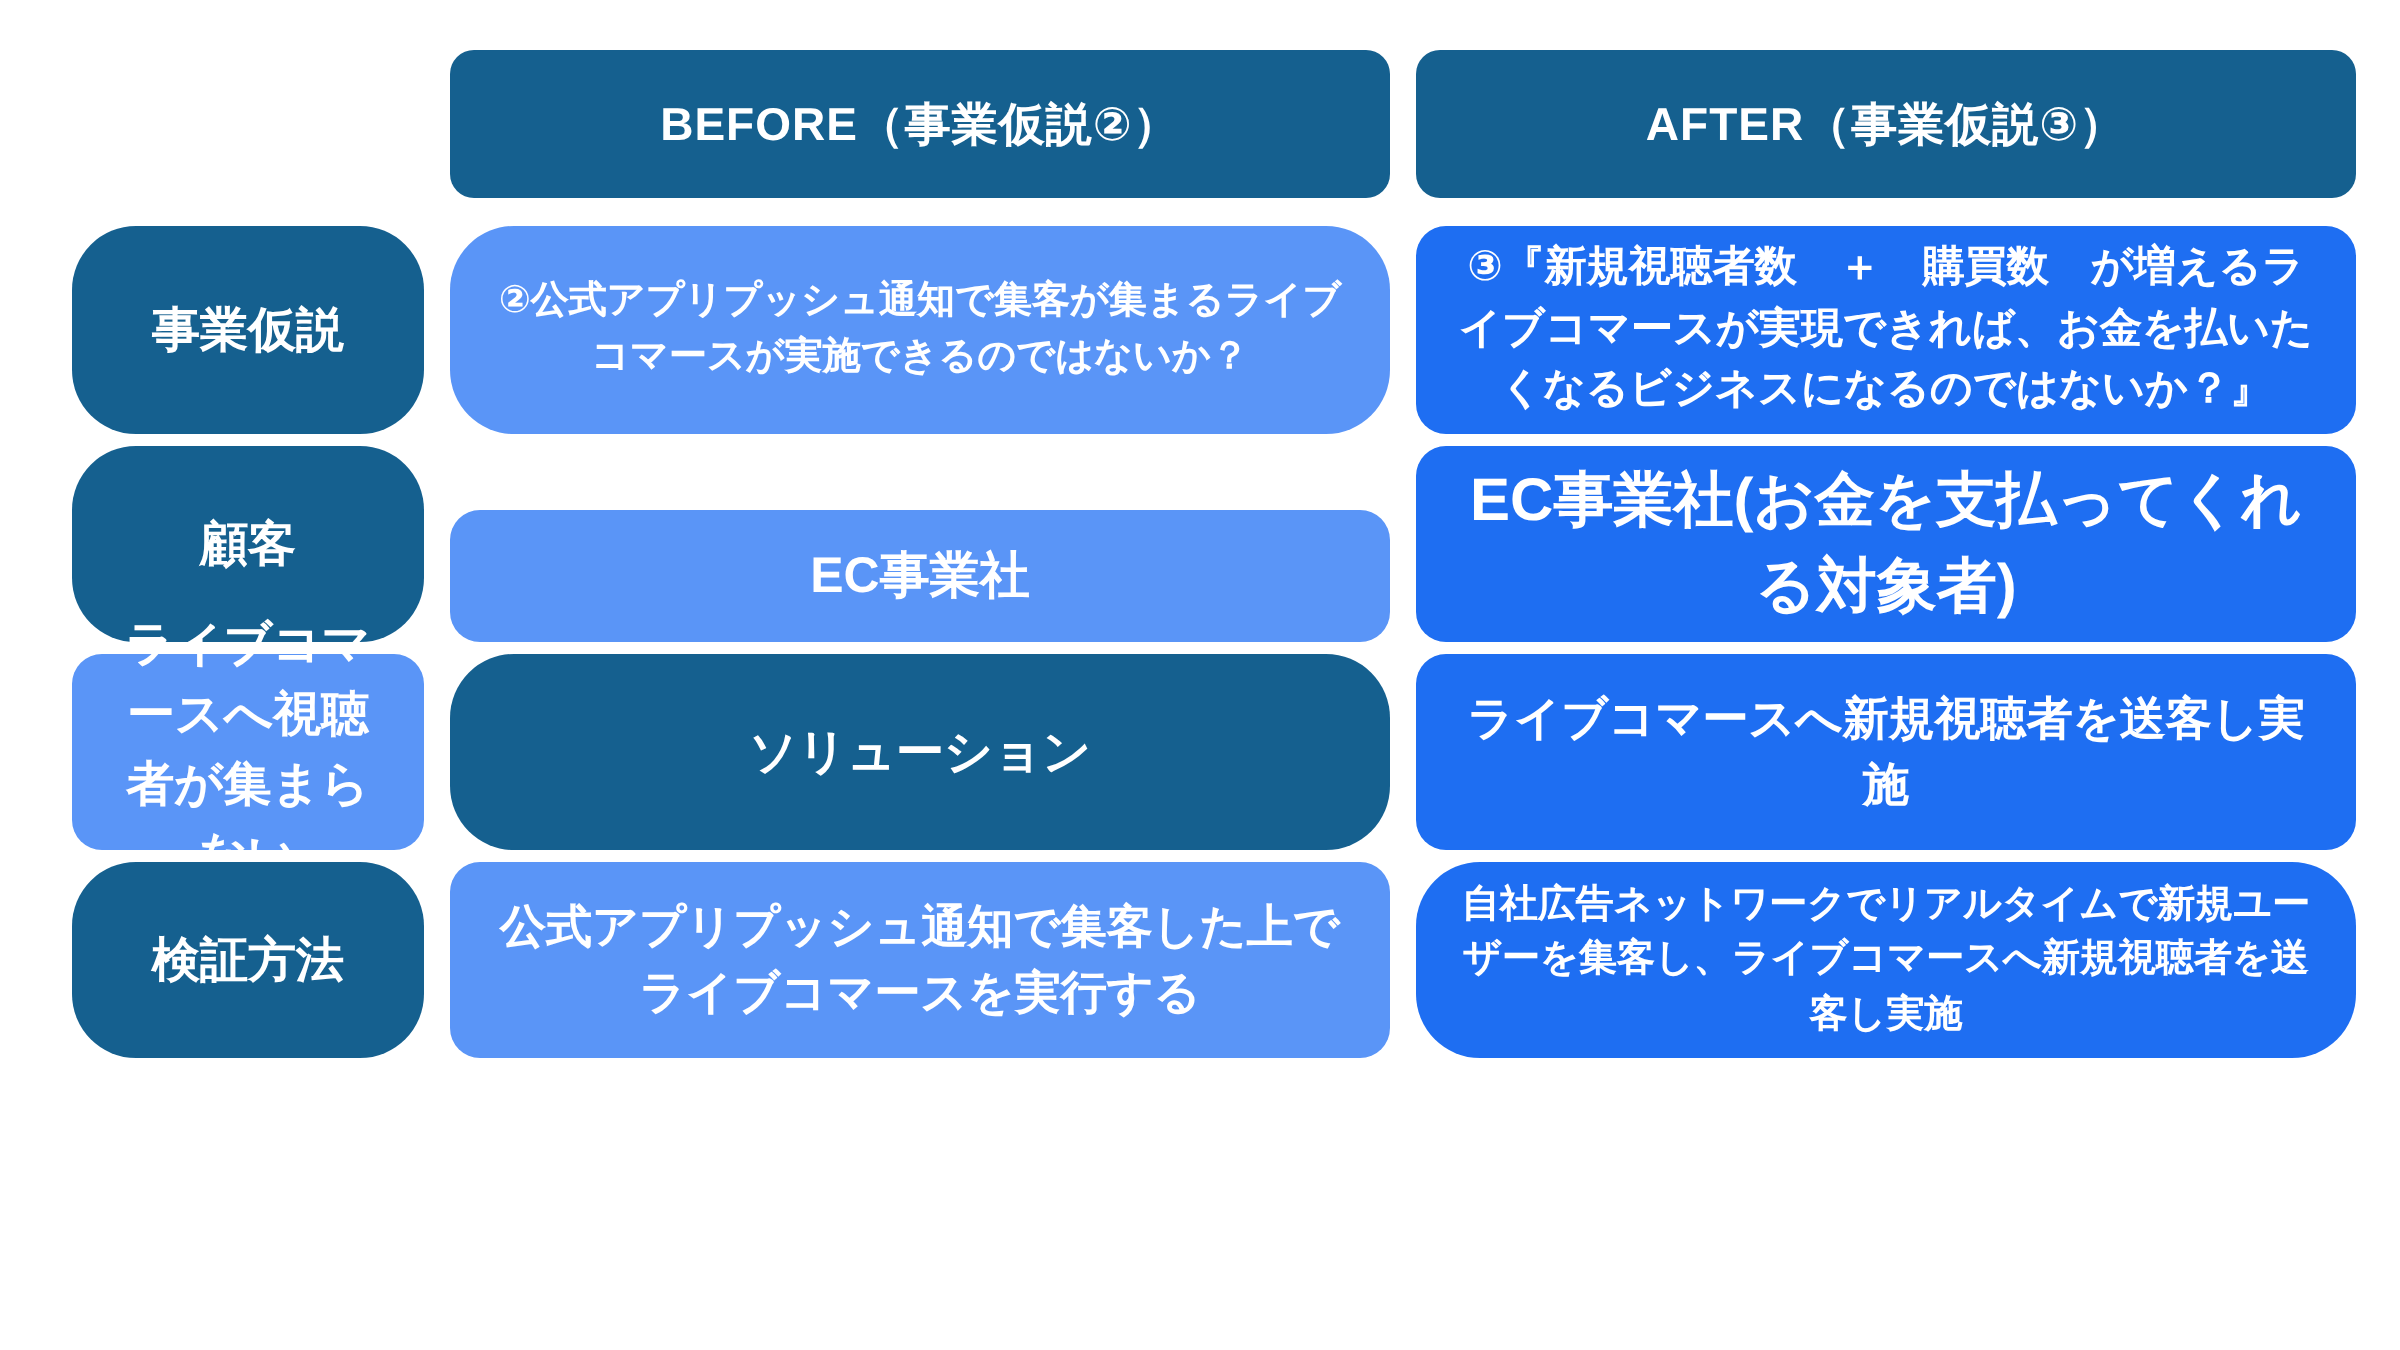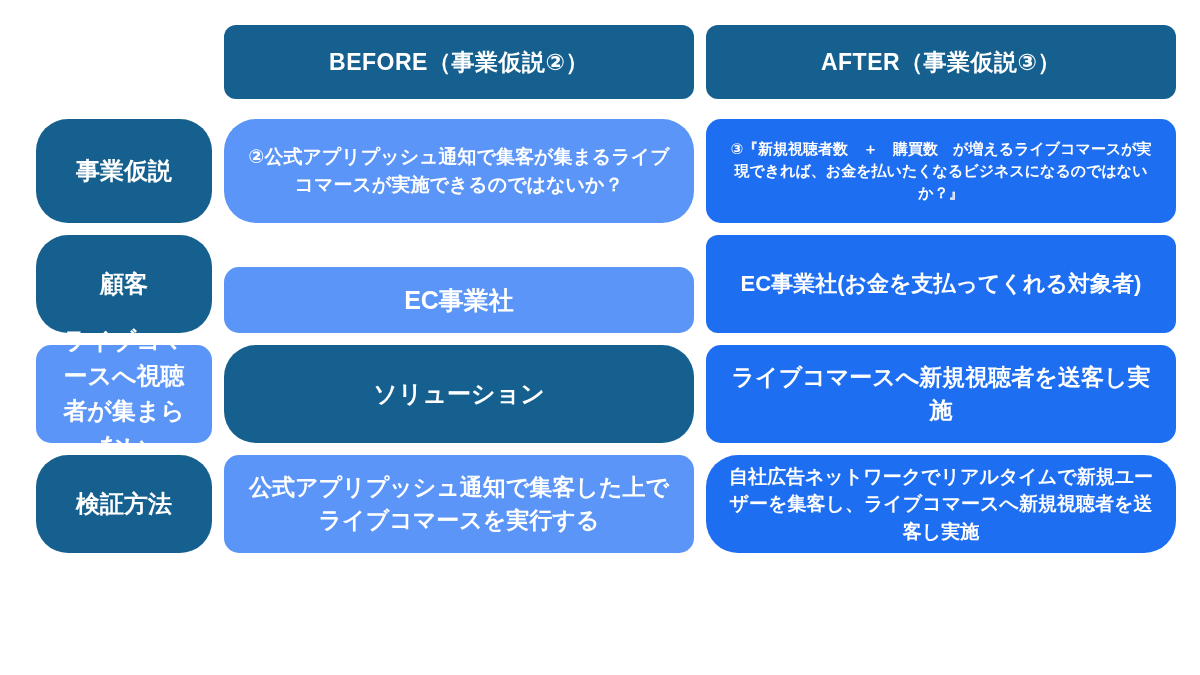--- a/index.html
+++ b/index.html
@@ -20,21 +20,20 @@
   .board {
     box-sizing: border-box;
     width: 1200px;
     height: 675px;
     padding: 25px 22px 46px 36px;
     display: grid;
     grid-template-columns: 176px 470px 470px;
     grid-template-rows: 82px 104px 98px 98px 98px 106px;
     column-gap: 13px;
     row-gap: 6px;
-    gap: 12px;
   }
   .cellbox {
     display: flex;
     align-items: center;
     justify-content: center;
     text-align: center;
     color: var(--text-white);
     font-weight: bold;
     box-sizing: border-box;
   }
@@ -54,23 +53,23 @@
     padding: 0 2px;
   }
   .cell {
     border-radius: 15px;
     padding: 8px 18px;
     line-height: 1.45;
   }
   .cell.before { background: var(--before-blue); }
   .cell.after  { background: var(--after-blue); }
   .prelines { white-space: pre-line; }
-  .fs18 { font-size: 15px; }
+  .fs18 { font-size: 21px; }
   .fs19 { font-size: 19px; border-radius: 32px; }
-  .fs22 { font-size: 22px; border-radius: 12px; }
+  .fs22 { font-size: 30px; }
   .fs23 { font-size: 23px; }
   .fs24 { font-size: 24px; }
   .fs25 { font-size: 25px; margin-top: 32px; }
 </style>
 </head>
 <body>
 
 <div class="board">
 
   <div class="corner"></div>

